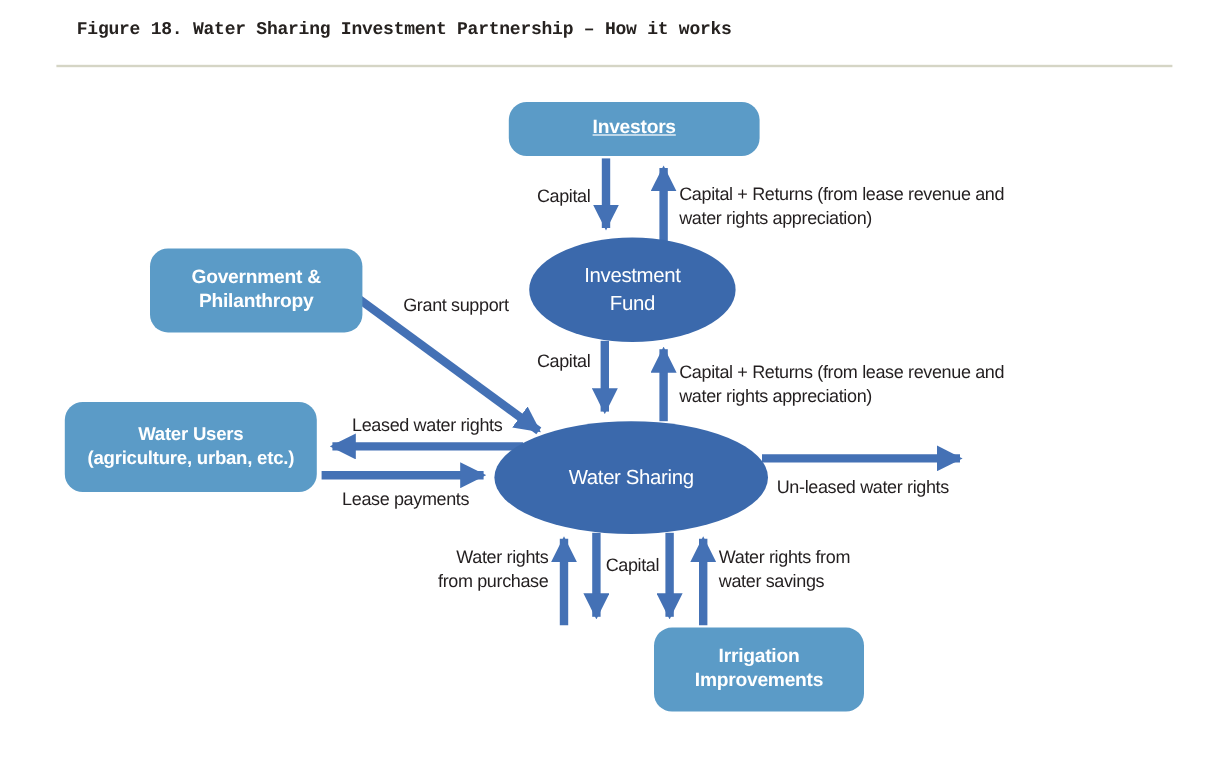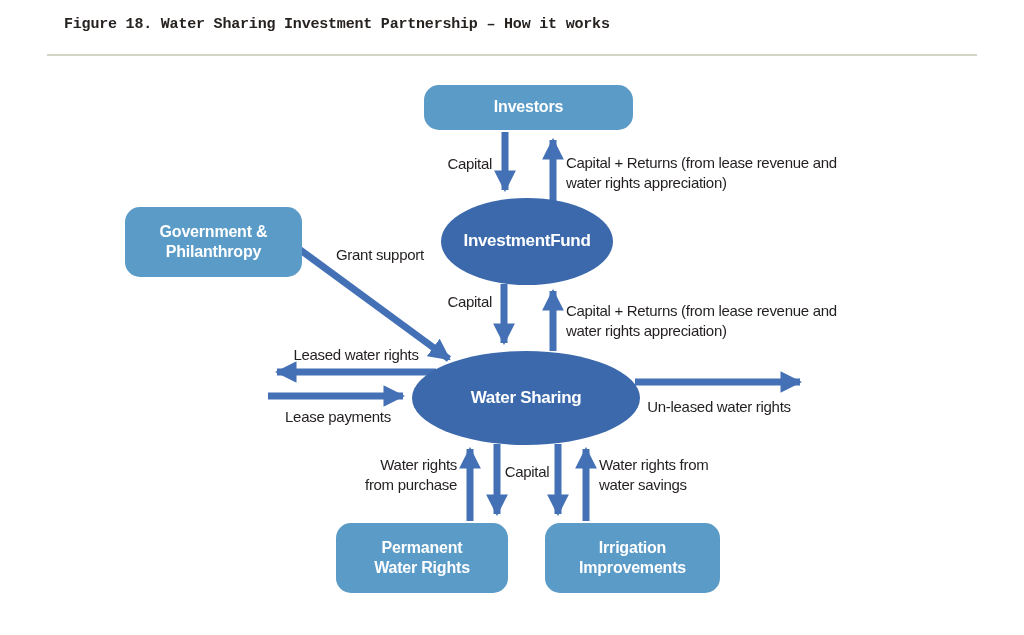--- a/index.html
+++ b/index.html
@@ -30,22 +30,22 @@
   .diagram{position:absolute;left:0;top:0;width:1024px;height:635px;}
   svg.arrows{position:absolute;left:0;top:0;color:var(--arrow);}
   .box{
     position:absolute;background:var(--box-fill);border-radius:15px;
     display:flex;flex-direction:column;align-items:center;justify-content:center;
     color:var(--node-text);font-weight:bold;text-align:center;
     font-size:16px;line-height:1.28;letter-spacing:-0.2px;
   }
   .ellipse{
     position:absolute;background:var(--ellipse-fill);border-radius:50%;
-    display:flex;align-items:center;justify-content:center;
-    color:var(--node-text);font-weight:bold;text-align:center;
+    display:flex;flex-direction:column;align-items:center;justify-content:center;
+    color:var(--node-text);font-weight:normal;text-align:center;
     font-size:17px;line-height:1.3;letter-spacing:-0.3px;
   }
   .flabel{
     position:absolute;font-size:15px;line-height:20px;letter-spacing:-0.3px;
     color:var(--label-text);white-space:nowrap;
   }
   .l{display:block;}
   .ta-r{text-align:right;}
   .ta-c{text-align:center;}
 </style>
@@ -72,35 +72,35 @@
       <line x1="436" y1="372" x2="277" y2="372" marker-end="url(#ah)"></line>
       <line x1="268" y1="396" x2="403" y2="396" marker-end="url(#ah)"></line>
       <line x1="635" y1="382" x2="800" y2="382" marker-end="url(#ah)"></line>
       <line x1="470" y1="521" x2="470" y2="449" marker-end="url(#ah)"></line>
       <line x1="497" y1="444" x2="497" y2="514" marker-end="url(#ah)"></line>
       <line x1="558" y1="444" x2="558" y2="514" marker-end="url(#ah)"></line>
       <line x1="586" y1="521" x2="586" y2="449" marker-end="url(#ah)"></line>
     </g>
   </svg>
 
-  <div class="box" style="left:424px;top:85px;width:209px;height:45px;">
+  <div class="box" style="left:424px;top:85px;width:209px;height:45px;text-decoration:underline;">
     <span class="l">Investors</span>
   </div>
 
   <div class="box" style="left:125px;top:207px;width:177px;height:70px;">
     <span class="l">Government &amp;</span>
     <span class="l">Philanthropy</span>
   </div>
 
+  <div class="box" style="left:54px;top:335px;width:210px;height:75px;font-size:15.5px;">
+    <span class="l">Water Users</span>
+    <span class="l">(agriculture, urban, etc.)</span>
+  </div>
 
 
-  <div class="box" style="left:336px;top:523px;width:172px;height:70px;">
-    <span class="l">Permanent</span>
-    <span class="l">Water Rights</span>
-  </div>
 
   <div class="box" style="left:545px;top:523px;width:175px;height:70px;">
     <span class="l">Irrigation</span>
     <span class="l">Improvements</span>
   </div>
 
   <div class="ellipse" style="left:441px;top:198px;width:172px;height:87px;">
     <span class="l">Investment</span>
     <span class="l">Fund</span>
   </div>

